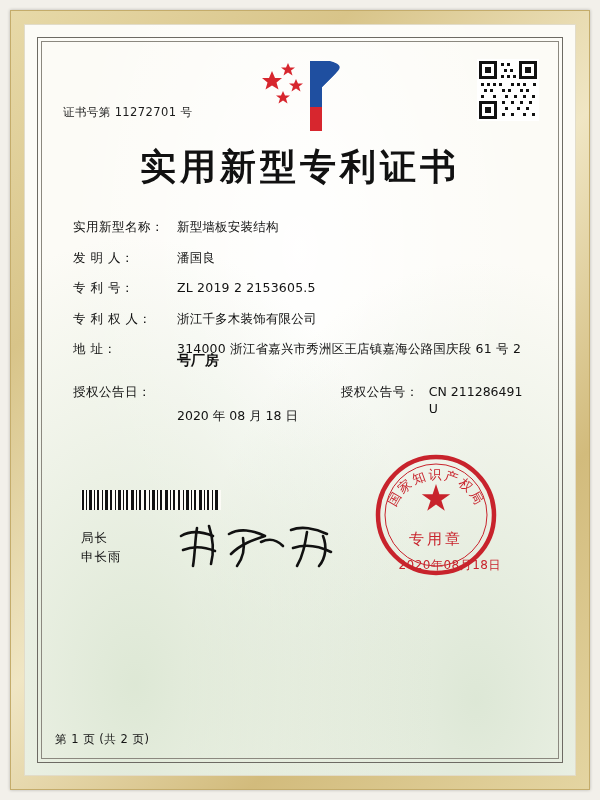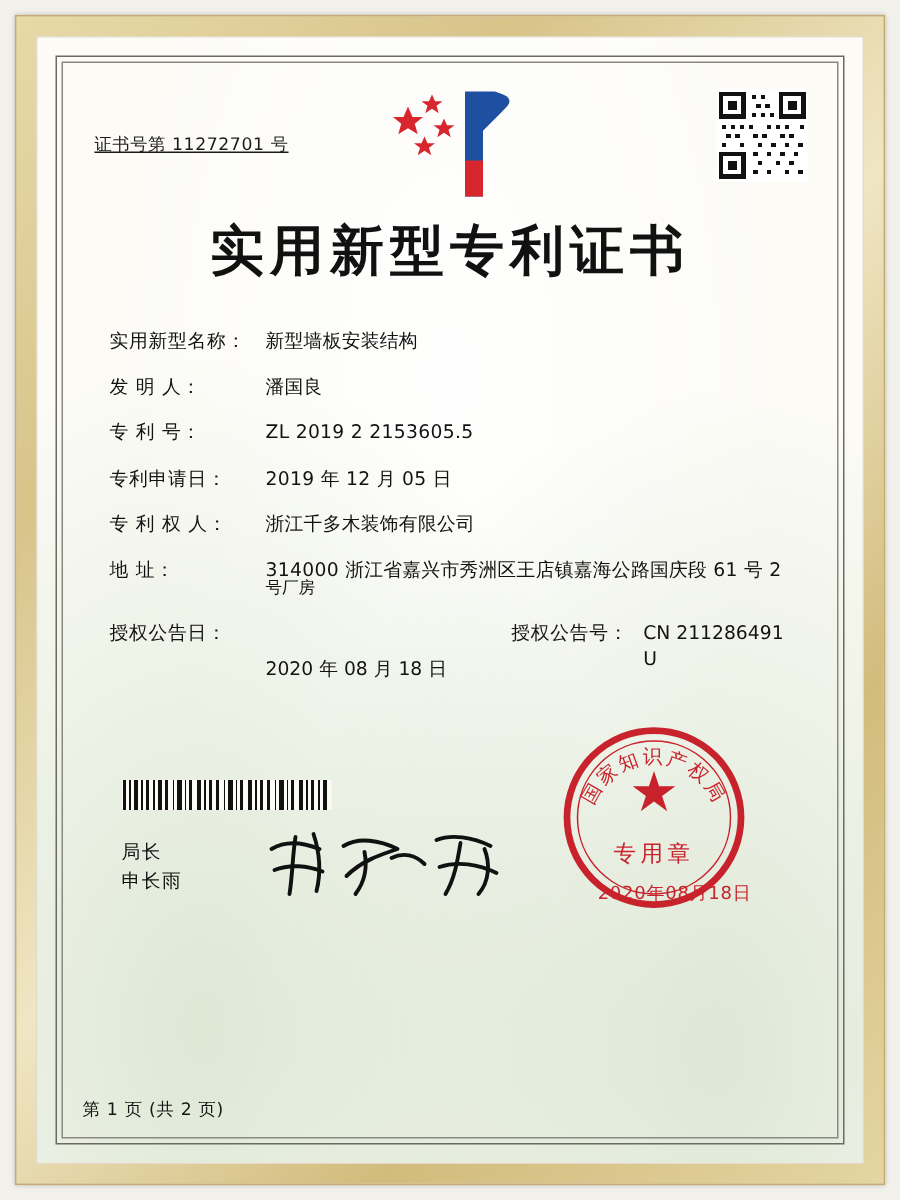--- a/index.html
+++ b/index.html
@@ -54,26 +54,25 @@
     left: 30px; top: 28px; right: 30px; bottom: 22px;
   }
   
   .header-row {
     position: relative;
     height: 84px;
   }
   .cert-no {
     position: absolute;
     left: 8px;
-    top: 36px;
+    top: 52px;
     font-size: 11.5px;
     color: #1b1b1b;
     letter-spacing: 0.4px;
     font-family: "DejaVu Sans", sans-serif;
-    text-decoration: underline;
   }
   .logo {
     position: absolute;
     left: 50%;
     transform: translateX(-50%);
     top: 4px;
     width: 96px;
     height: 78px;
   }
   .qr {
@@ -133,25 +132,26 @@
     flex: 1 1 50%;
     display: flex;
   }
   .half .cell .lbl2 {
     width: 104px;
     flex: 0 0 104px;
     letter-spacing: 0.5px;
   }
   .addr-second {
     padding-left: 104px;
-    font-size: 11px;
+    font-size: 14px;
     line-height: 17px;
     color: #121212;
     margin-top: -7px;
     margin-bottom: 13.5px;
+    font-weight: bold;
   }
   .paragraphs {
     margin-top: 12px;
     padding-left: 18px;
     padding-right: 14px;
     font-size: 11.5px;
     line-height: 18.5px;
     color: #141414;
     text-align: justify;
   }
@@ -304,24 +304,20 @@
         </div>
         <div class="field">
           <div class="lbl">发 明 人：</div>
           <div class="val">潘国良</div>
         </div>
         <div class="field">
           <div class="lbl">专 利 号：</div>
           <div class="val">ZL 2019 2 2153605.5</div>
         </div>
         <div class="field">
-          <div class="lbl">专利申请日：</div>
-          <div class="val">2019 年 12 月 05 日</div>
-        </div>
-        <div class="field">
           <div class="lbl">专 利 权 人：</div>
           <div class="val">浙江千多木装饰有限公司</div>
         </div>
 
         <div class="field" style="margin-bottom:2px;">
           <div class="lbl">地       址：</div>
           <div class="val">314000  浙江省嘉兴市秀洲区王店镇嘉海公路国庆段 61 号 2</div>
         </div>
         <div class="addr-second">号厂房</div>
 

